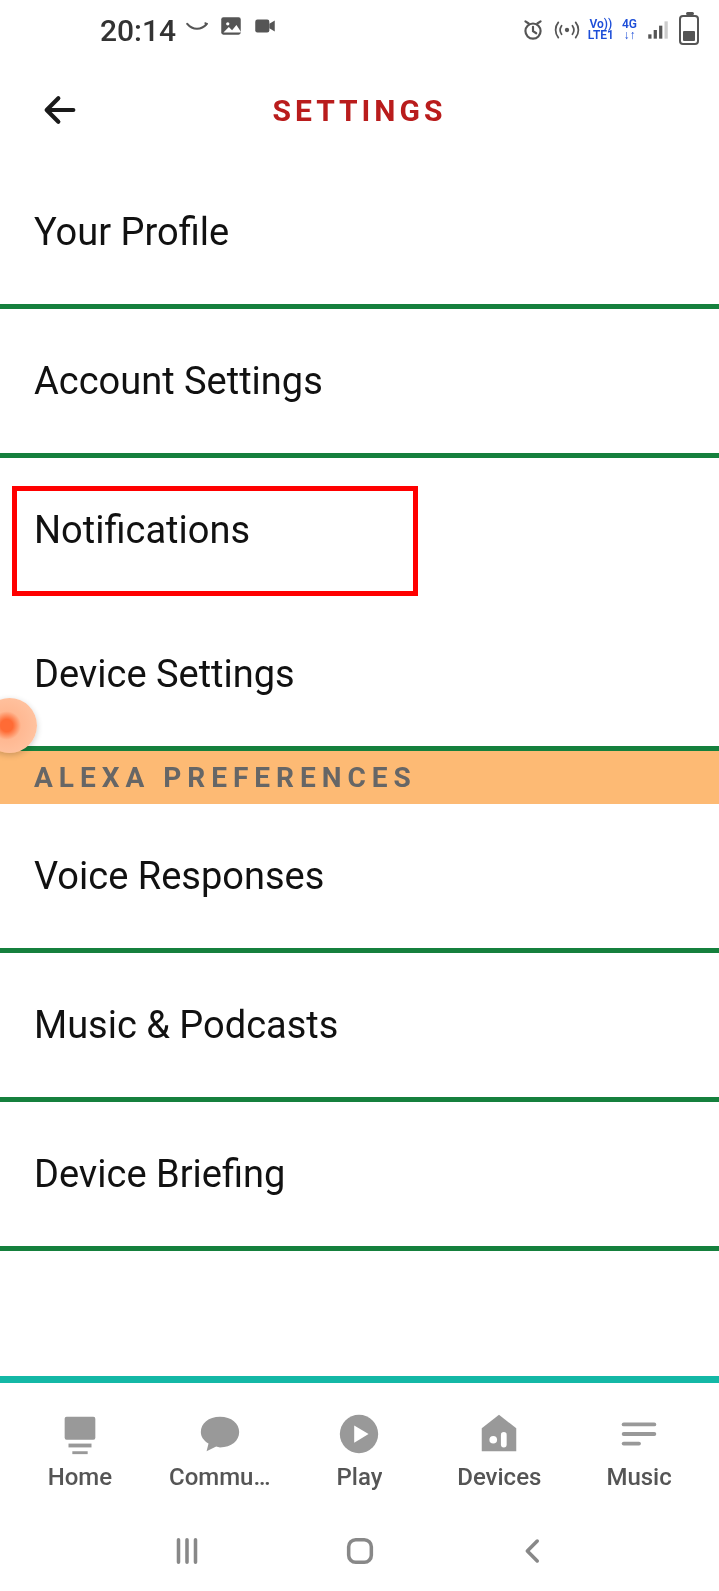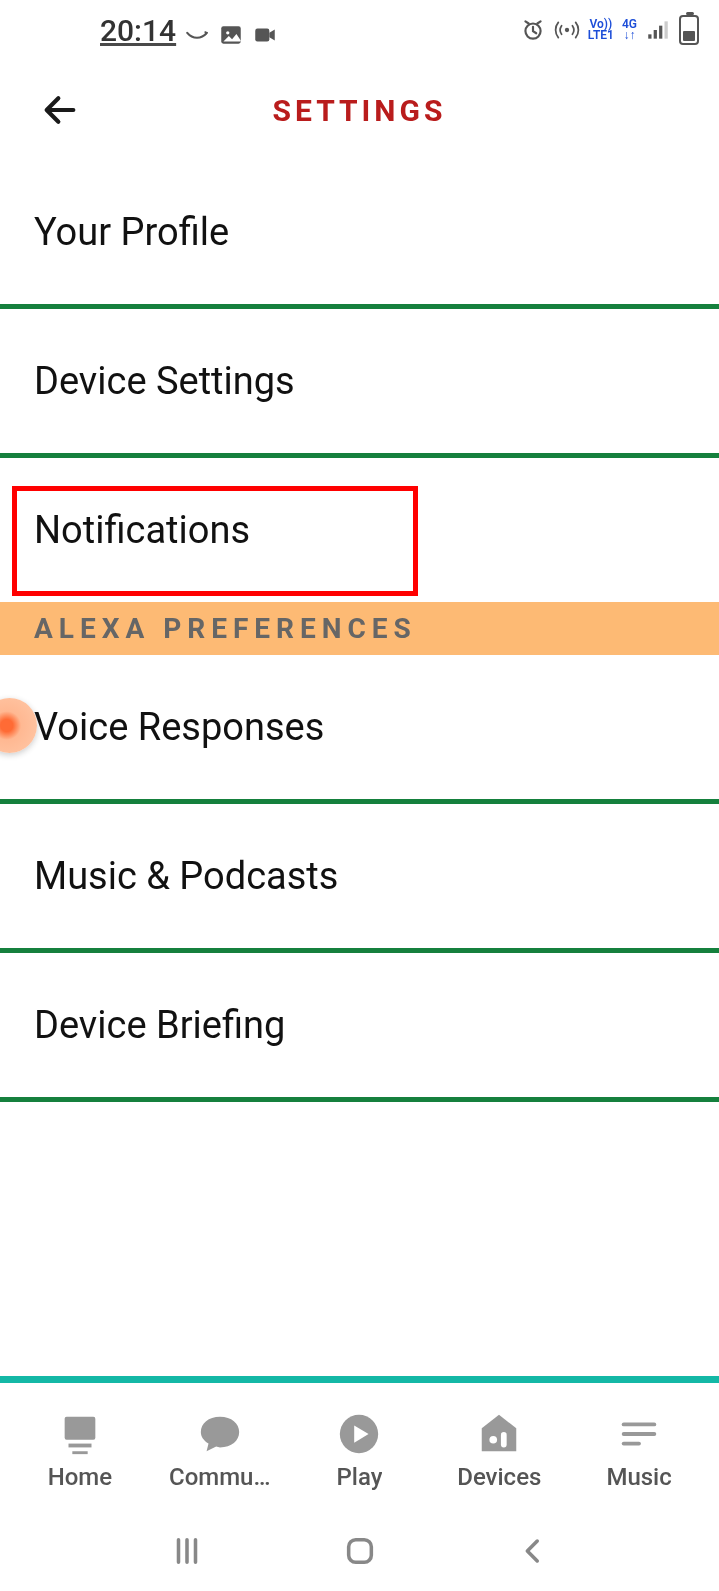--- a/index.html
+++ b/index.html
@@ -17,21 +17,21 @@
   
   .status-bar {
     height: 60px;
     display: flex;
     align-items: center;
     justify-content: space-between;
     padding: 0 20px 0 100px;
     font-size: 28px;
     color: #4a4a4a;
   }
-  .status-left { display: flex; align-items: flex-end; gap: 8px; text-decoration: underline; }
+  .status-left { display: flex; align-items: flex-start; gap: 8px; }
   .status-right { display: flex; align-items: center; gap: 8px; }
   .status-time { font-weight: 500; font-size: 30px; color: #333; }
   .status-icon { width: 26px; height: 26px; fill: #4a4a4a; }
   .status-mini { font-size: 12px; line-height: 11px; color: #1d4ed8; font-weight: 600; text-align: center;}
   .battery {
     width: 20px; height: 30px; border: 2px solid #555; border-radius: 4px;
     position: relative; display: flex; align-items: flex-end; padding: 2px;
   }
   .battery::before { content:""; position:absolute; top:-5px; left:5px; width:8px; height:3px; background:#555; border-radius:2px;}
   .battery-fill { width:100%; height:45%; background:#555; border-radius:1px;}
@@ -186,27 +186,30 @@
   </div>
   <div class="header-title">SETTINGS</div>
 </div>
 
 <div class="content">
 
   <div class="settings-item first">
     <span>Your Profile</span>
   </div>
 
+  <div class="settings-item">
+    <span>Account Settings</span>
+  </div>
+
+  <div class="settings-item" style="border-bottom:none;">
+    <span>Notifications</span>
+  </div>
 
   <div class="settings-item highlighted">
     <span>Device Settings</span>
-  </div>
-
-  <div class="settings-item" style="border-bottom:none;">
-    <span>Notifications</span>
   </div>
 
   <div class="section-header">ALEXA PREFERENCES</div>
 
   <div class="settings-item">
     <span>Voice Responses</span>
   </div>
 
   <div class="settings-item">
     <span>Music &amp; Podcasts</span>

